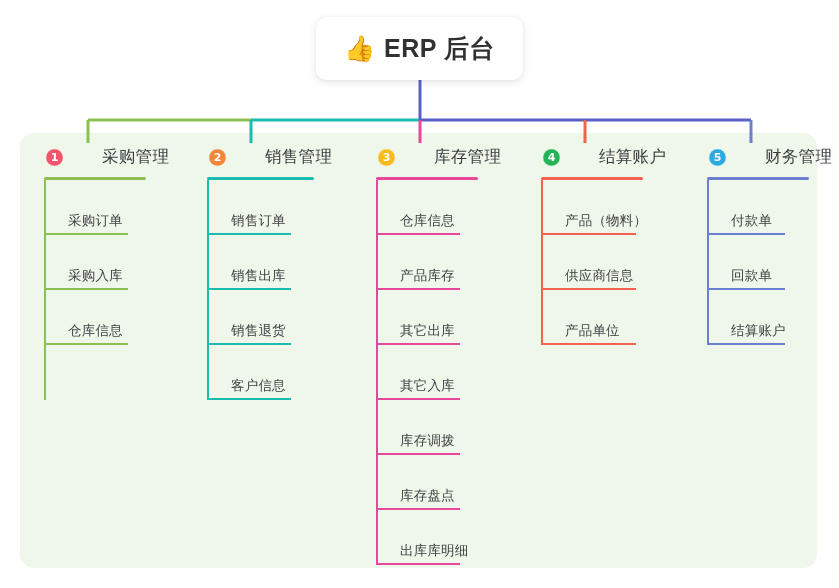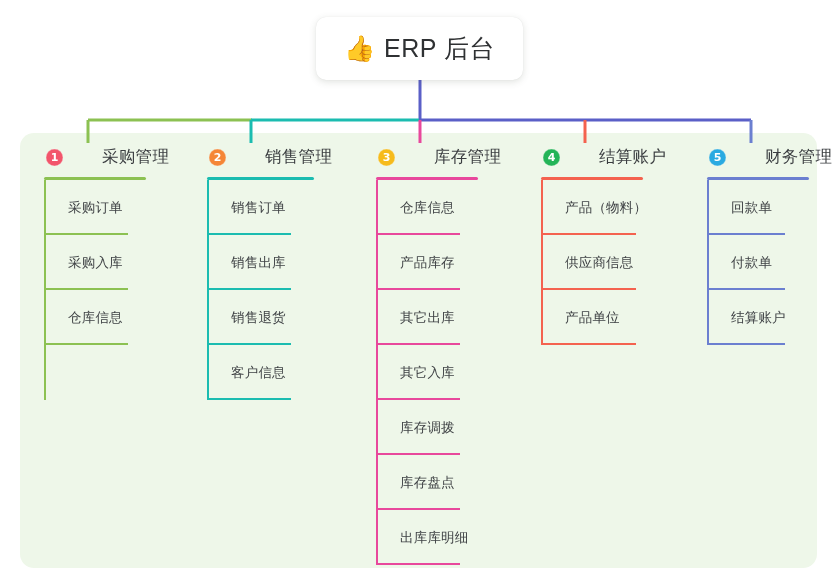--- a/index.html
+++ b/index.html
@@ -30,20 +30,21 @@
     display:flex;align-items:center;justify-content:center;
     gap:9px;
   }
   .root-emoji{
     font-size:25px;line-height:1;
     font-family:"DejaVu Sans",sans-serif;
   }
   .root-title{
     font-size:25px;color:#2f3133;letter-spacing:.5px;
     white-space:nowrap;
+    font-weight:bold;
   }
 
   
   #wires{position:absolute;left:0;top:0;width:839px;height:588px;}
 
   
   .col{position:absolute;top:145px;}
   .col-head{
     display:flex;align-items:center;gap:7px;
     height:24px;padding-left:2px;
@@ -70,21 +71,21 @@
   }
   .leaf{
     position:relative;
     height:55px;
     display:flex;align-items:flex-end;
     padding-left:24px;
     box-sizing:border-box;
   }
   .leaf-label{
     font-size:13.5px;color:#3f4245;white-space:nowrap;
-    padding-bottom:18px;letter-spacing:.2px;
+    padding-bottom:5px;letter-spacing:.2px;
   }
   .leaf-rule{
     position:absolute;left:0;bottom:0;height:1.6px;
   }
 </style>
 </head>
 <body>
 
 <div id="diagram">
 
@@ -221,28 +222,28 @@
       </div>
       <div class="col" style="left: 707px;">
         <div class="col-head">
           <span class="badge" style="background: rgb(42, 170, 225);">5</span>
           <span class="col-title">财务管理</span>
         </div>
         <div class="head-rule" style="background: rgb(107, 127, 208); width: 102px;"></div>
         <div class="leaves">
           <div class="spine" style="background: rgb(107, 127, 208); height: 165px;"></div>
           <div class="leaf">
+            <span class="leaf-label">付款单</span>
+            <div class="leaf-rule" style="background: rgb(107, 127, 208); width: 78px;"></div>
+          </div>
+          <div class="leaf">
             <span class="leaf-label">回款单</span>
             <div class="leaf-rule" style="background: rgb(107, 127, 208); width: 78px;"></div>
           </div>
           <div class="leaf">
-            <span class="leaf-label">付款单</span>
-            <div class="leaf-rule" style="background: rgb(107, 127, 208); width: 78px;"></div>
-          </div>
-          <div class="leaf">
             <span class="leaf-label">结算账户</span>
             <div class="leaf-rule" style="background: rgb(107, 127, 208); width: 78px;"></div>
           </div>
         </div>
       </div>
     </div>
 
 </div>
 
 </body></html>

